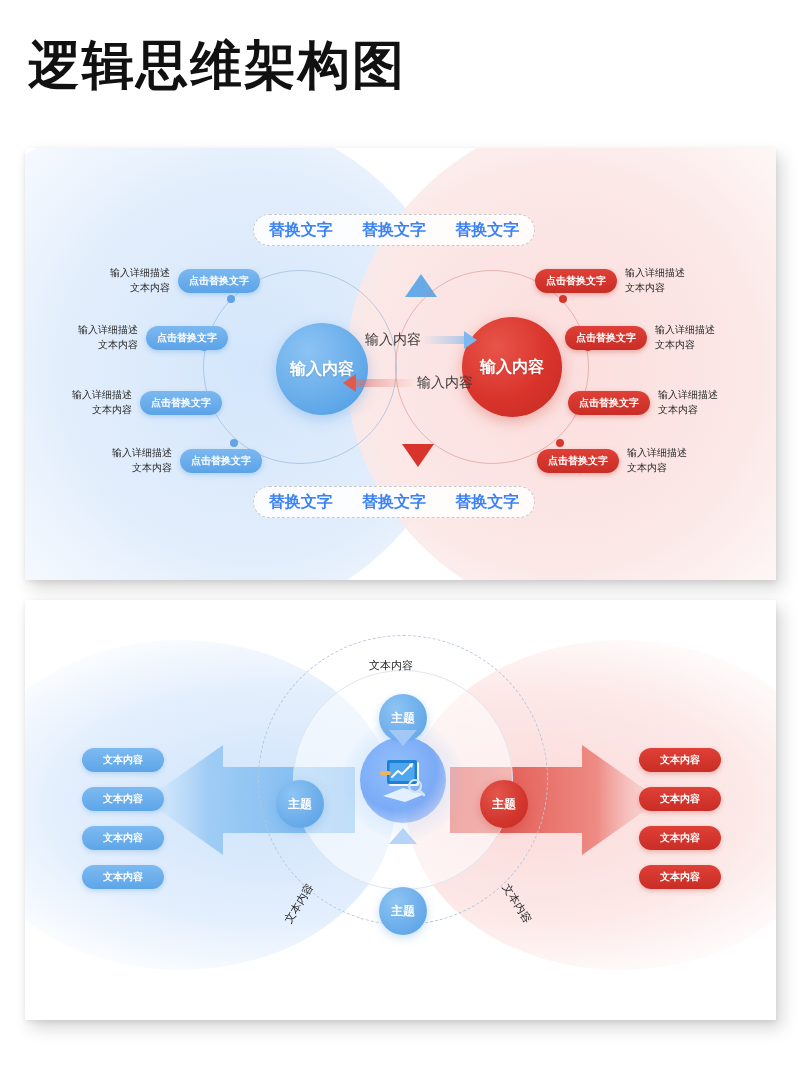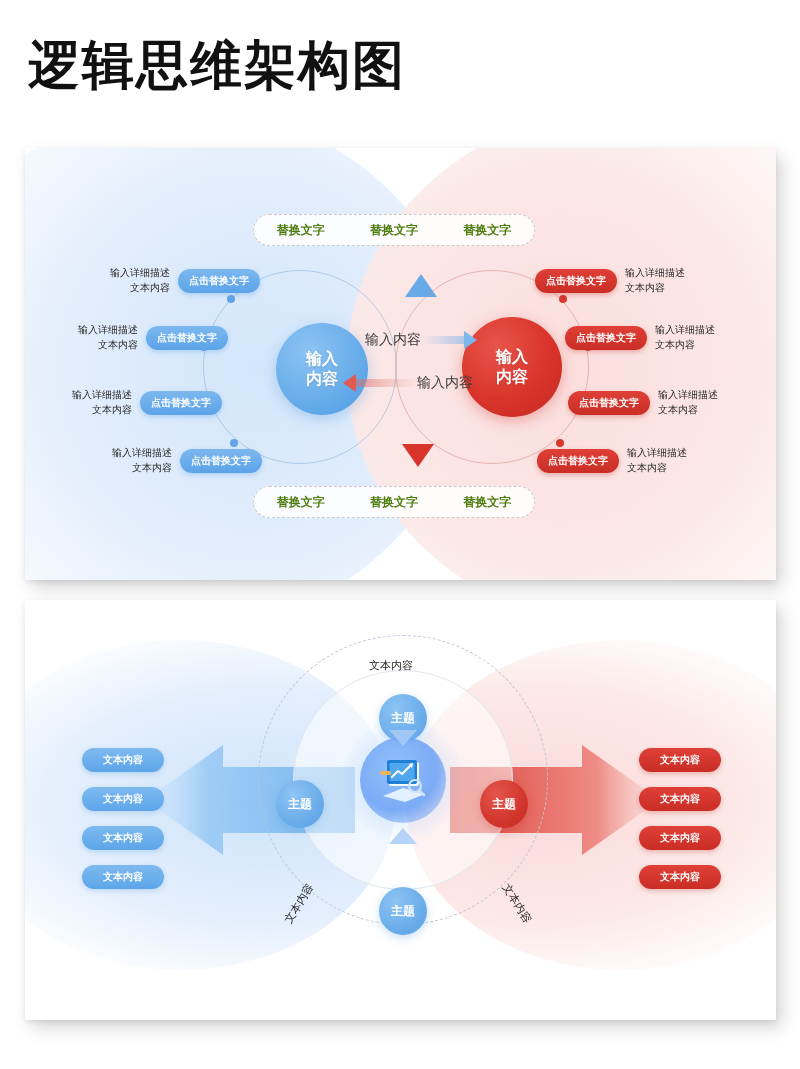--- a/index.html
+++ b/index.html
@@ -54,23 +54,23 @@
     display: flex;
     align-items: center;
     justify-content: space-around;
     border: 1.4px dashed #c9c9c9;
     border-radius: 999px;
     background: rgba(255,255,255,0.85);
   }
   #strip-top { left: 228px; top: 66px; width: 282px; height: 32px; }
   #strip-bottom { left: 228px; top: 338px; width: 282px; height: 32px; }
   .tag-strip span {
-    font-size: 12px;
-    font-weight: bold;
-    color: #4d7c0f;
+    font-size: 16px;
+    font-weight: bold;
+    color: #3b82f6;
     white-space: nowrap;
   }
 
   
   .orbit {
     position: absolute;
     border-radius: 50%;
     border: 1px solid rgba(120,150,190,0.45);
   }
   #orbit-blue {
@@ -87,21 +87,21 @@
     border-radius: 50%;
   }
   .dot.blue { background: #63a3e8; }
   .dot.red  { background: #d8372e; }
 
   
   .core {
     position: absolute;
     border-radius: 50%;
     display: flex;
-    flex-direction: column;
+    flex-direction: row;
     align-items: center;
     justify-content: center;
     color: #ffffff;
     font-weight: bold;
     font-size: 16px;
     line-height: 1.25;
     text-shadow: 0 1px 2px rgba(0,0,0,0.12);
   }
   #core-blue {
     left: 251px; top: 175px; width: 92px; height: 92px;

